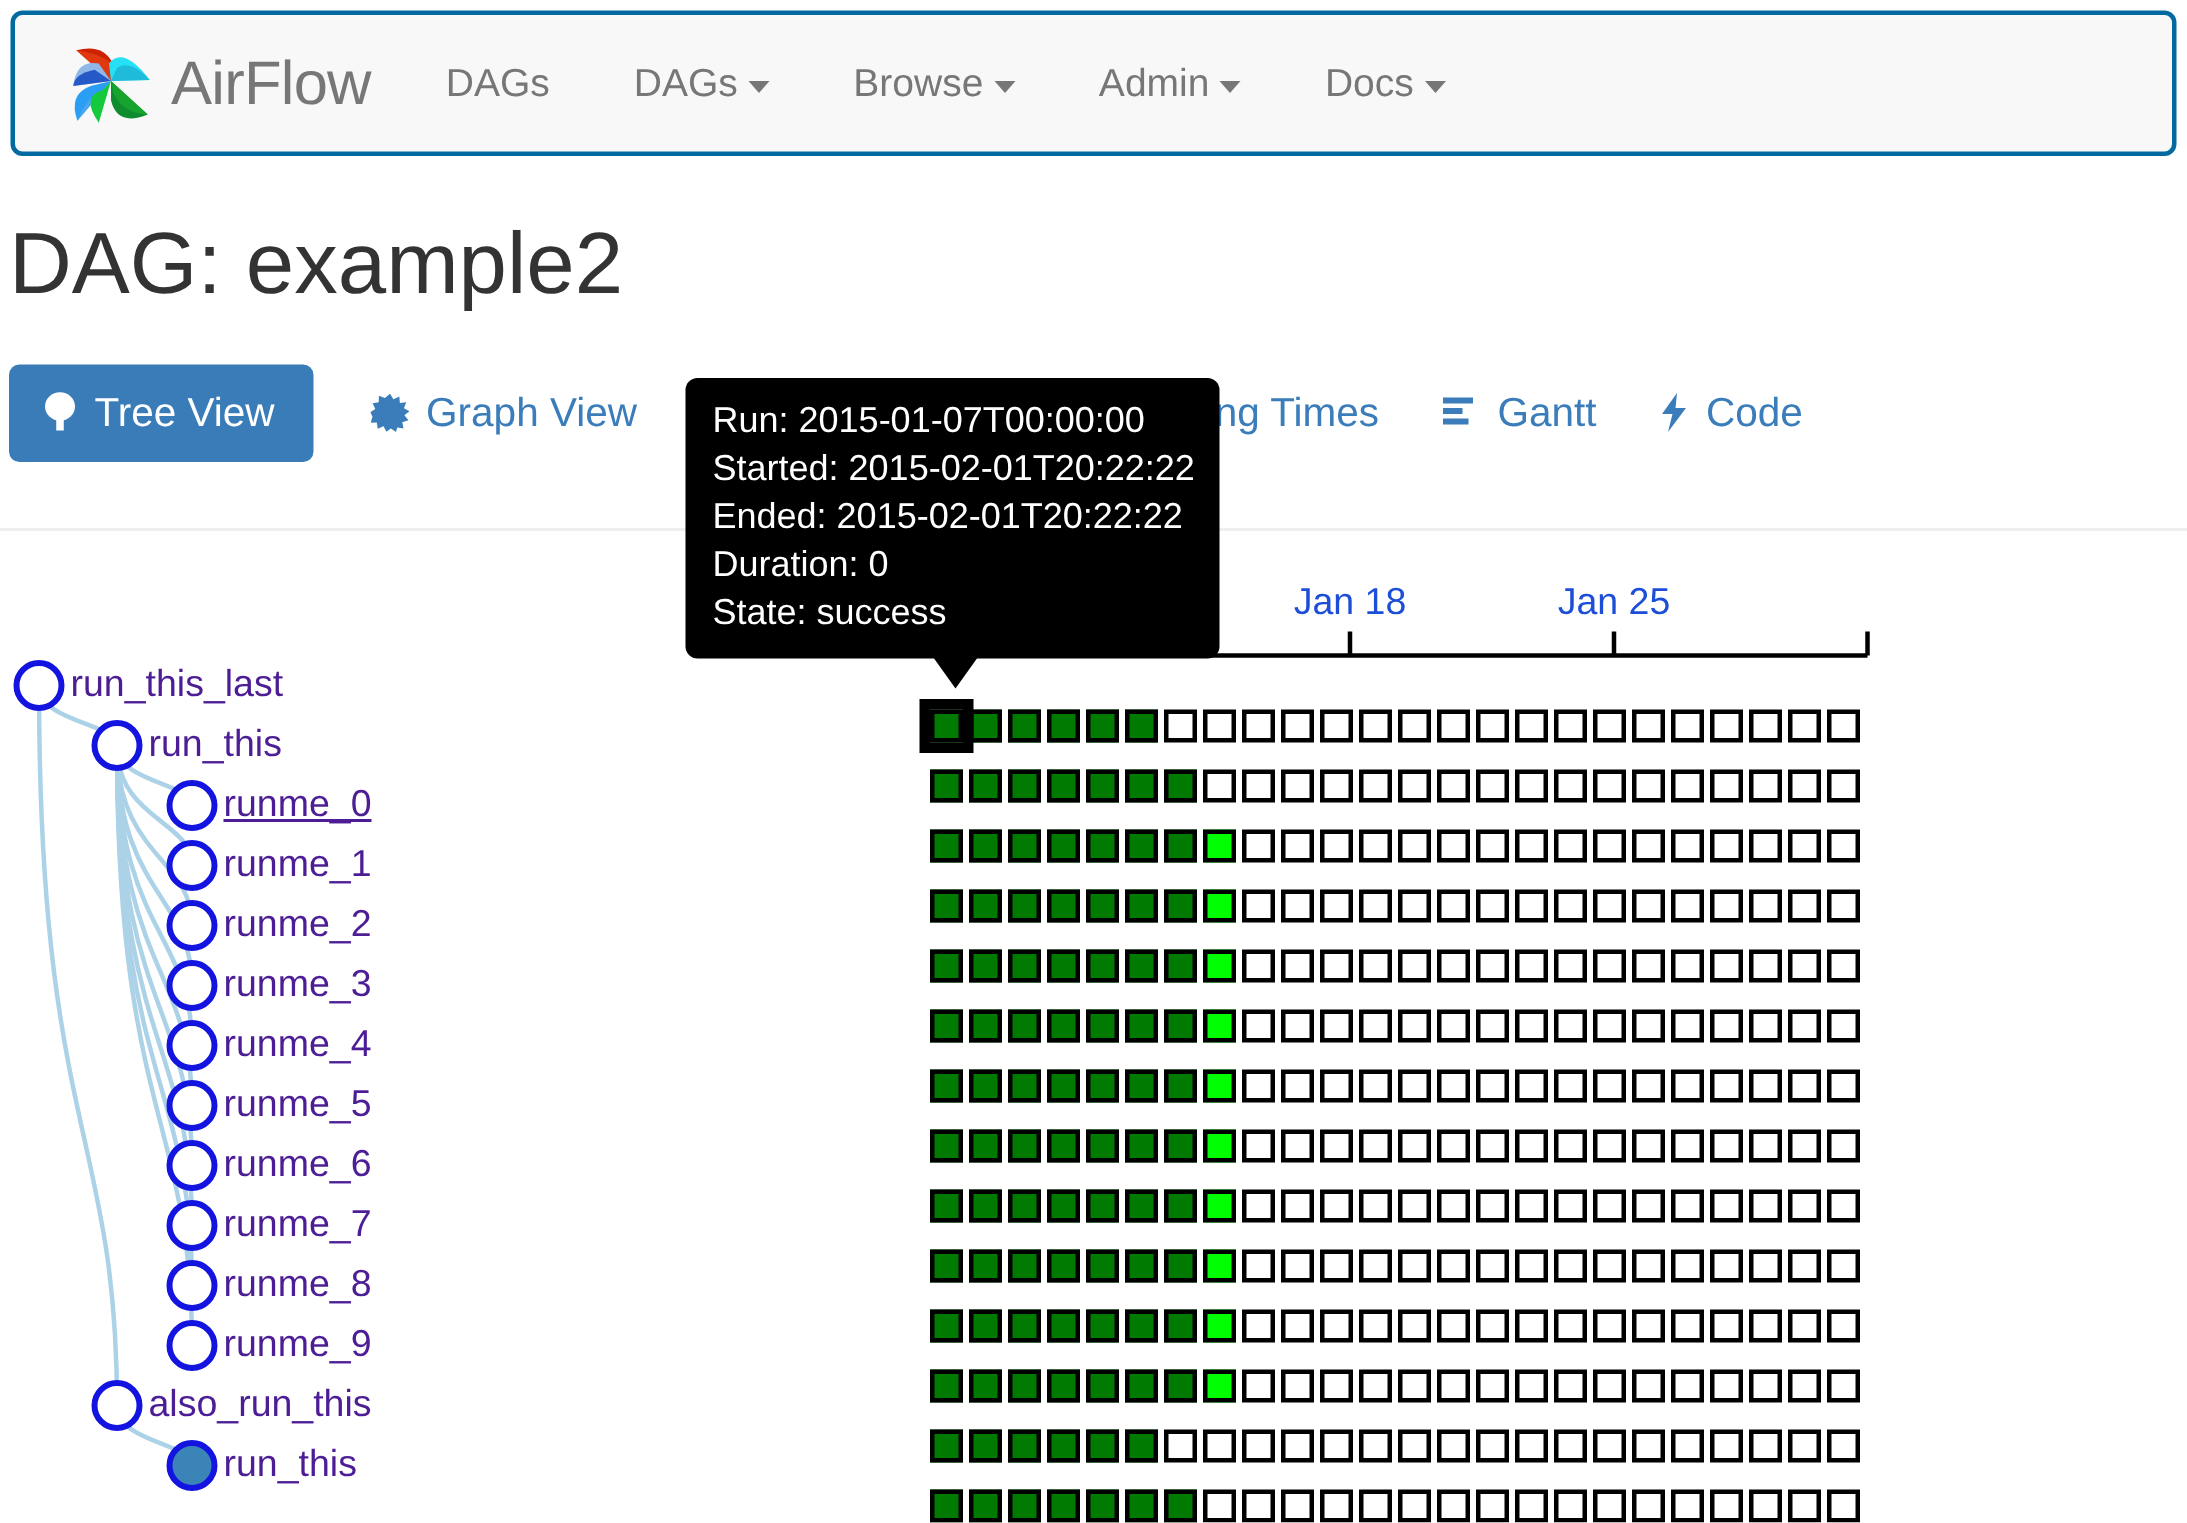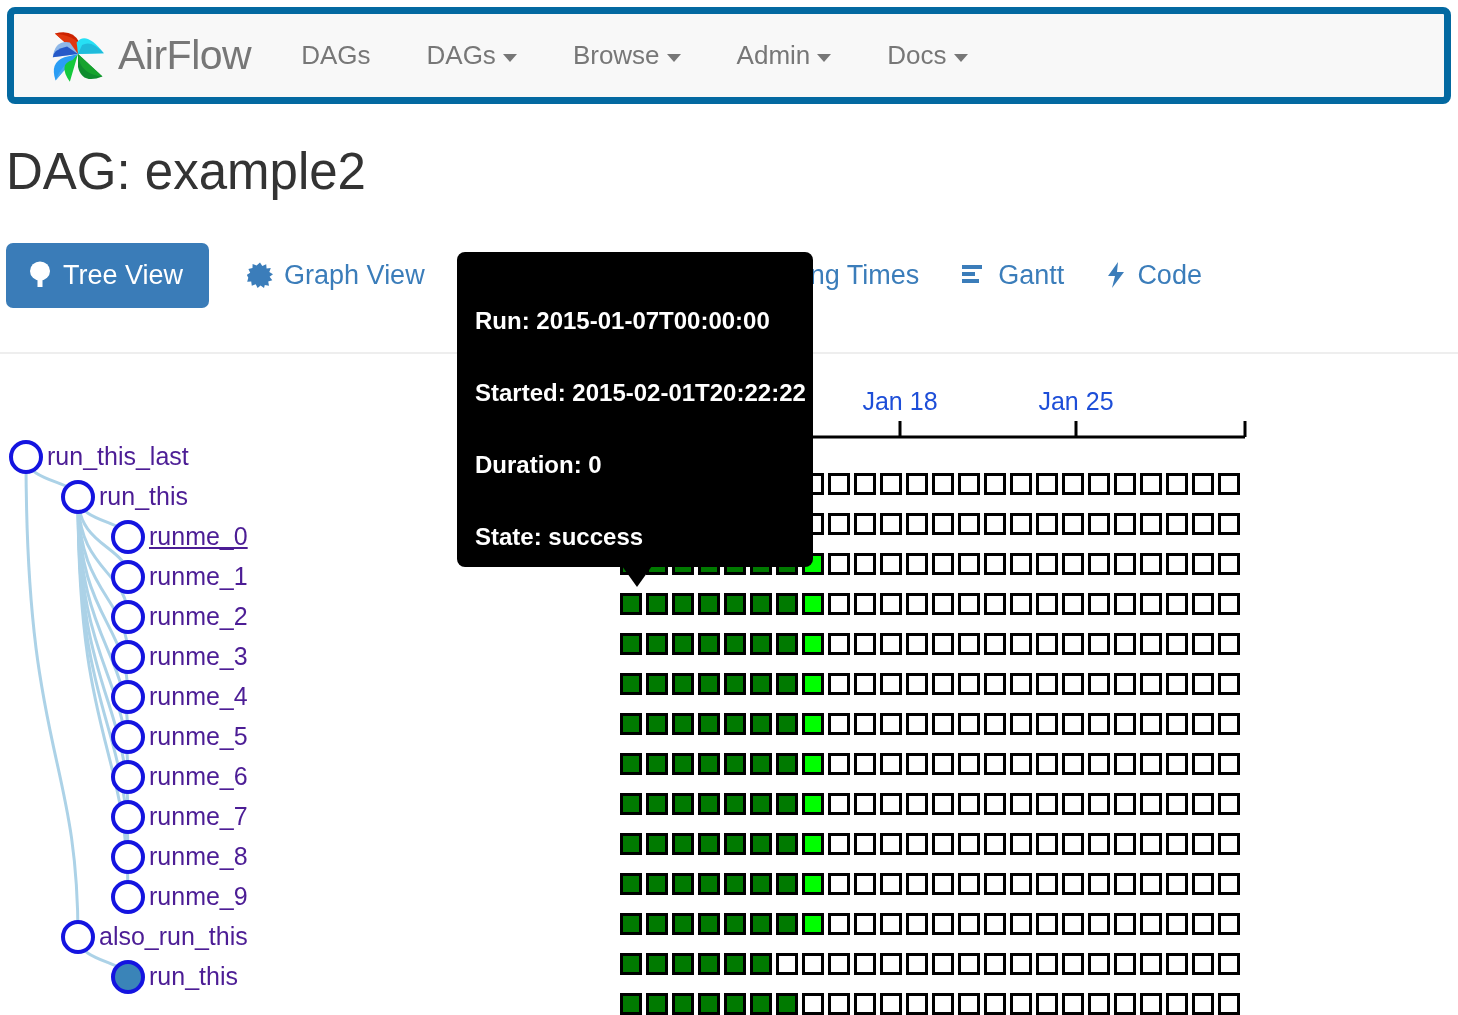--- a/index.html
+++ b/index.html
@@ -10,21 +10,21 @@
     font-family: "Liberation Sans", sans-serif;
     overflow: hidden;
   }
   #root { position: relative; width: 1458px; height: 1015px; background: #fff; }
 
   
   .navbar {
     position: absolute; left: 7px; top: 7px;
     width: 1444px; height: 97px;
     background: #f8f8f8;
-    border: 7px solid #0369a1;
+    border: 3px solid #0369a1;
     border-radius: 8px;
     display: flex; align-items: center;
   }
   .brand {
     display: flex; align-items: center;
     margin-left: 30px; margin-right: 22px;
     text-decoration: none;
   }
   .logo { width: 68px; height: 68px; display: block; }
   .brand-name {
@@ -44,21 +44,21 @@
     width: 0; height: 0;
     margin-left: 7px; margin-top: 4px;
     border-left: 7px solid transparent;
     border-right: 7px solid transparent;
     border-top: 8px solid #777777;
   }
 
   
   .page-title {
     position: absolute; left: 6px; top: 142px;
-    font-size: 51px; font-weight: normal;
+    font-size: 58px; font-weight: normal;
     color: #333333; margin: 0; white-space: nowrap;
   }
 
   
   .tabbar {
     position: absolute; left: 6px; top: 240px;
     width: 1444px; height: 70px;
     display: flex; align-items: center;
   }
   .tab {
@@ -85,21 +85,21 @@
     position: absolute; left: 457px; top: 252px;
     width: 356px;
     background: #000000;
     color: #ffffff;
     border-radius: 8px;
     padding: 13px 18px 14px 18px;
     z-index: 60;
   }
   .tooltip .tline {
     font-size: 24px; line-height: 32px;
-    white-space: nowrap; font-weight: bold; margin-top: 40px;
+    white-space: nowrap; font-weight: normal;
   }
   .tooltip-arrow {
     position: absolute; left: 165px; bottom: -20px;
     width: 0; height: 0;
     border-left: 15px solid transparent;
     border-right: 15px solid transparent;
     border-top: 21px solid #000000;
   }
 
   
@@ -686,18 +686,19 @@
           <div class="cell empty"></div>
           <div class="cell empty"></div>
           <div class="cell empty"></div>
         </div>
       </div>
   </div>
 
   <div class="tooltip">
     <div class="tline">Run: 2015-01-07T00:00:00</div>
     <div class="tline">Started: 2015-02-01T20:22:22</div>
+    <div class="tline">Ended: 2015-02-01T20:22:22</div>
     <div class="tline">Duration: 0</div>
     <div class="tline">State: success</div>
     <div class="tooltip-arrow"></div>
   </div>
 
 </div>
 
 </body></html>

